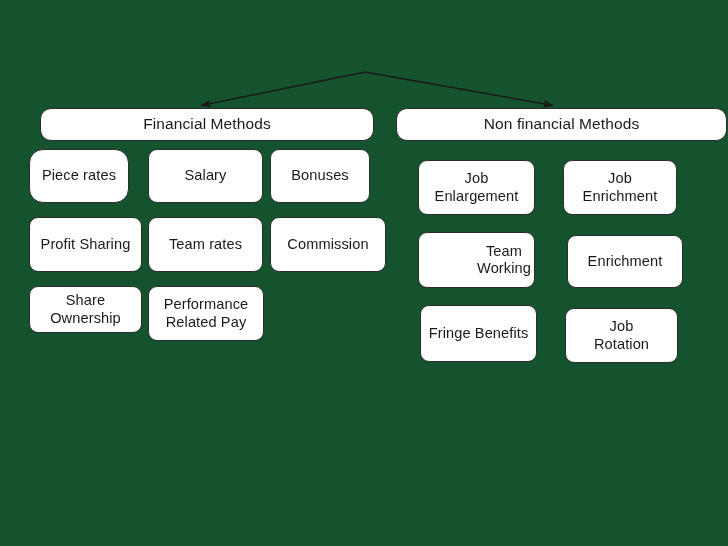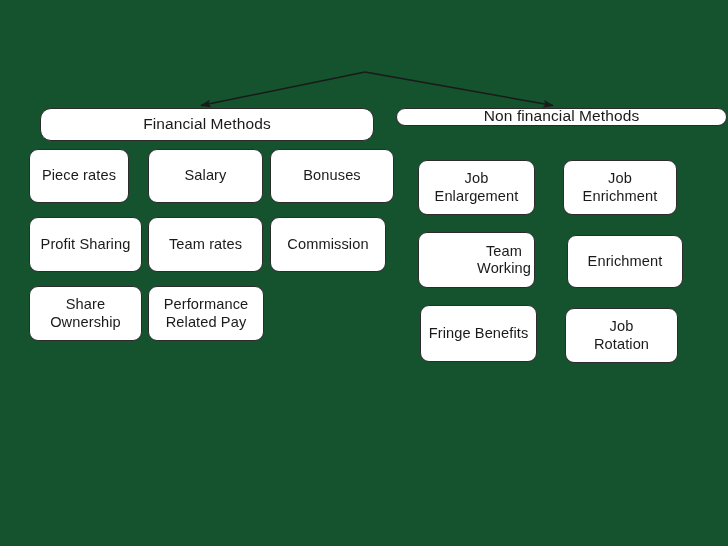--- a/index.html
+++ b/index.html
@@ -66,43 +66,43 @@
         <path d="M0,0 L11,4 L0,8 L2.6,4 Z" fill="#1a1a1a"></path>
       </marker>
     </defs>
     <line x1="365" y1="72" x2="201" y2="105.5" stroke="#1a1a1a" stroke-width="1.5" marker-end="url(#arrowhead)"></line>
     <line x1="365" y1="72" x2="553" y2="105.5" stroke="#1a1a1a" stroke-width="1.5" marker-end="url(#arrowhead)"></line>
   </svg>
 
   <div class="node header" style="left: 40px; top: 108px; width: 334px; height: 33px;">
     <span class="node-label">Financial Methods</span>
   </div>
-  <div class="node header" style="left: 396px; top: 108px; width: 331px; height: 18px; align-items: flex-end;">
+  <div class="node header" style="left: 396px; top: 108px; width: 331px; height: 33px;">
     <span class="node-label">Non financial Methods</span>
   </div>
 
-  <div class="node leaf" style="left: 29px; top: 149px; width: 100px; height: 54px;">
+  <div class="node leaf" style="left: 29px; top: 149px; width: 100px; height: 54px; border-radius: 14px;">
     <span class="node-label">Piece rates</span>
   </div>
   <div class="node leaf" style="left: 148px; top: 149px; width: 115px; height: 54px;">
     <span class="node-label">Salary</span>
   </div>
-  <div class="node leaf" style="left: 270px; top: 149px; width: 124px; height: 54px;">
+  <div class="node leaf" style="left: 270px; top: 149px; width: 100px; height: 54px;">
     <span class="node-label">Bonuses</span>
   </div>
   <div class="node leaf" style="left: 29px; top: 217px; width: 113px; height: 55px;">
     <span class="node-label">Profit Sharing</span>
   </div>
   <div class="node leaf" style="left: 148px; top: 217px; width: 115px; height: 55px;">
     <span class="node-label">Team rates</span>
   </div>
   <div class="node leaf" style="left: 270px; top: 217px; width: 116px; height: 55px;">
     <span class="node-label">Commission</span>
   </div>
-  <div class="node leaf" style="left: 29px; top: 286px; width: 113px; height: 55px;">
+  <div class="node leaf" style="left: 29px; top: 286px; width: 113px; height: 47px;">
     <span class="node-label">Share
 Ownership</span>
   </div>
   <div class="node leaf" style="left: 148px; top: 286px; width: 116px; height: 55px;">
     <span class="node-label">Performance
 Related Pay</span>
   </div>
 
   <div class="node leaf" style="left: 418px; top: 160px; width: 117px; height: 55px;">
     <span class="node-label">Job

